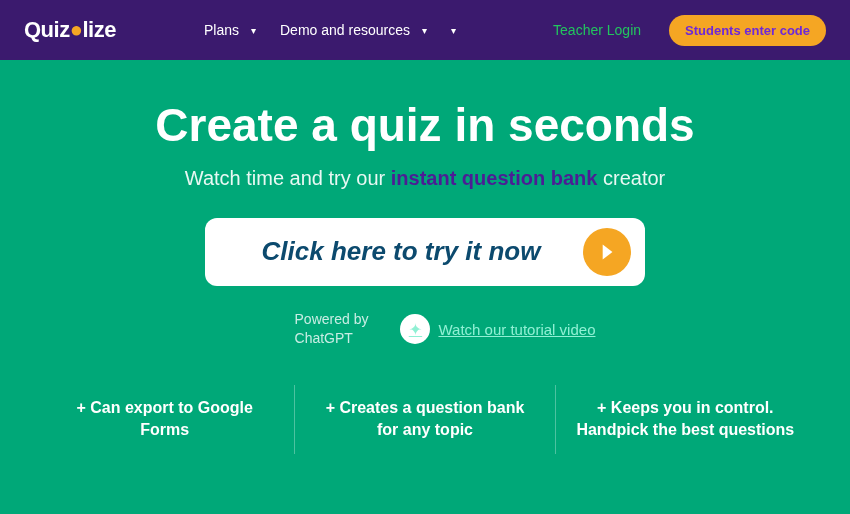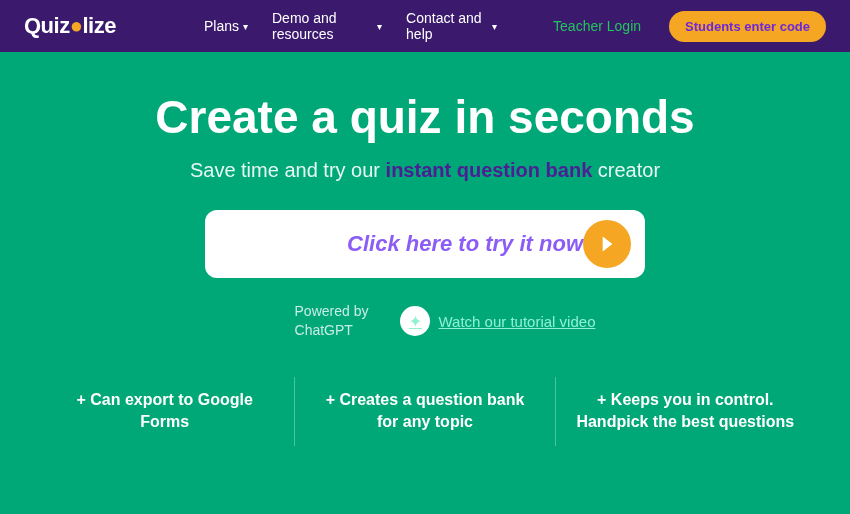--- a/index.html
+++ b/index.html
@@ -1,21 +1,21 @@
 <!DOCTYPE html>
 <html><head>
   <meta charset="utf-8">
   <style>
     * { margin: 0; padding: 0; box-sizing: border-box; }
     body { width: 850px; height: 514px; overflow: hidden; font-family: Arial, sans-serif; }
 
     
     nav {
       background-color: #3b1a6e;
-      height: 52px;
+      height: 60px;
       display: flex;
       align-items: center;
       padding: 0 24px;
       gap: 28px;
     }
     .nav-logo {
       color: #fff;
       font-size: 22px;
       font-weight: bold;
       letter-spacing: -0.5px;
@@ -26,21 +26,21 @@
       align-items: center;
       gap: 24px;
       margin-left: 60px;
     }
     .nav-link {
       color: #fff;
       font-size: 14px;
       text-decoration: none;
       display: flex;
       align-items: center;
-      gap: 4px;
+      gap: 12px;
       cursor: pointer;
     }
     .nav-link .arrow { font-size: 10px; }
     .nav-spacer { flex: 1; }
     .btn-teacher-login {
       color: #22c55e;
       font-size: 14px;
       background: none;
       border: none;
       cursor: pointer;
@@ -88,25 +88,25 @@
       border-radius: 12px;
       max-width: 440px;
       margin: 0 auto 24px;
       display: flex;
       align-items: center;
       padding: 10px 14px;
       cursor: pointer;
     }
     .cta-box-text {
       flex: 1;
-      font-size: 22px;
+      font-size: 26px;
       font-weight: bold;
       font-style: italic;
-      color: #8b5cf6;
-      text-align: right;
+      color: #0c4a6e;
+      text-align: center;
     }
     .cta-arrow-btn {
       width: 48px;
       height: 48px;
       background-color: #f5a623;
       border-radius: 50%;
       display: flex;
       align-items: center;
       justify-content: center;
       flex-shrink: 0;
@@ -179,33 +179,32 @@
   <div class="nav-links">
     <a class="nav-link">
       <span>Plans</span>
       <span class="arrow">▾</span>
     </a>
     <a class="nav-link">
       <span>Demo and resources</span>
       <span class="arrow">▾</span>
     </a>
     <a class="nav-link">
-      <span>Contact and help</span>
       <span class="arrow">▾</span>
     </a>
   </div>
   <div class="nav-spacer"></div>
   <button class="btn-teacher-login">Teacher Login</button>
   <button class="btn-students-enter">Students enter code</button>
 </nav>
 
 <section class="hero">
   <h1 class="hero-title">Create a quiz in seconds</h1>
   <p class="hero-subtitle">
-    <span>Save time and try our </span><strong>instant question bank</strong><span> creator</span>
+    <span>Watch time and try our </span><strong>instant question bank</strong><span> creator</span>
   </p>
 
   <div class="cta-box">
     <span class="cta-box-text">Click here to try it now</span>
     <div class="cta-arrow-btn">
       <svg viewBox="0 0 24 24" fill="white">
         <path d="M8 5l9 7-9 7V5z"></path>
       </svg>
     </div>
   </div>

